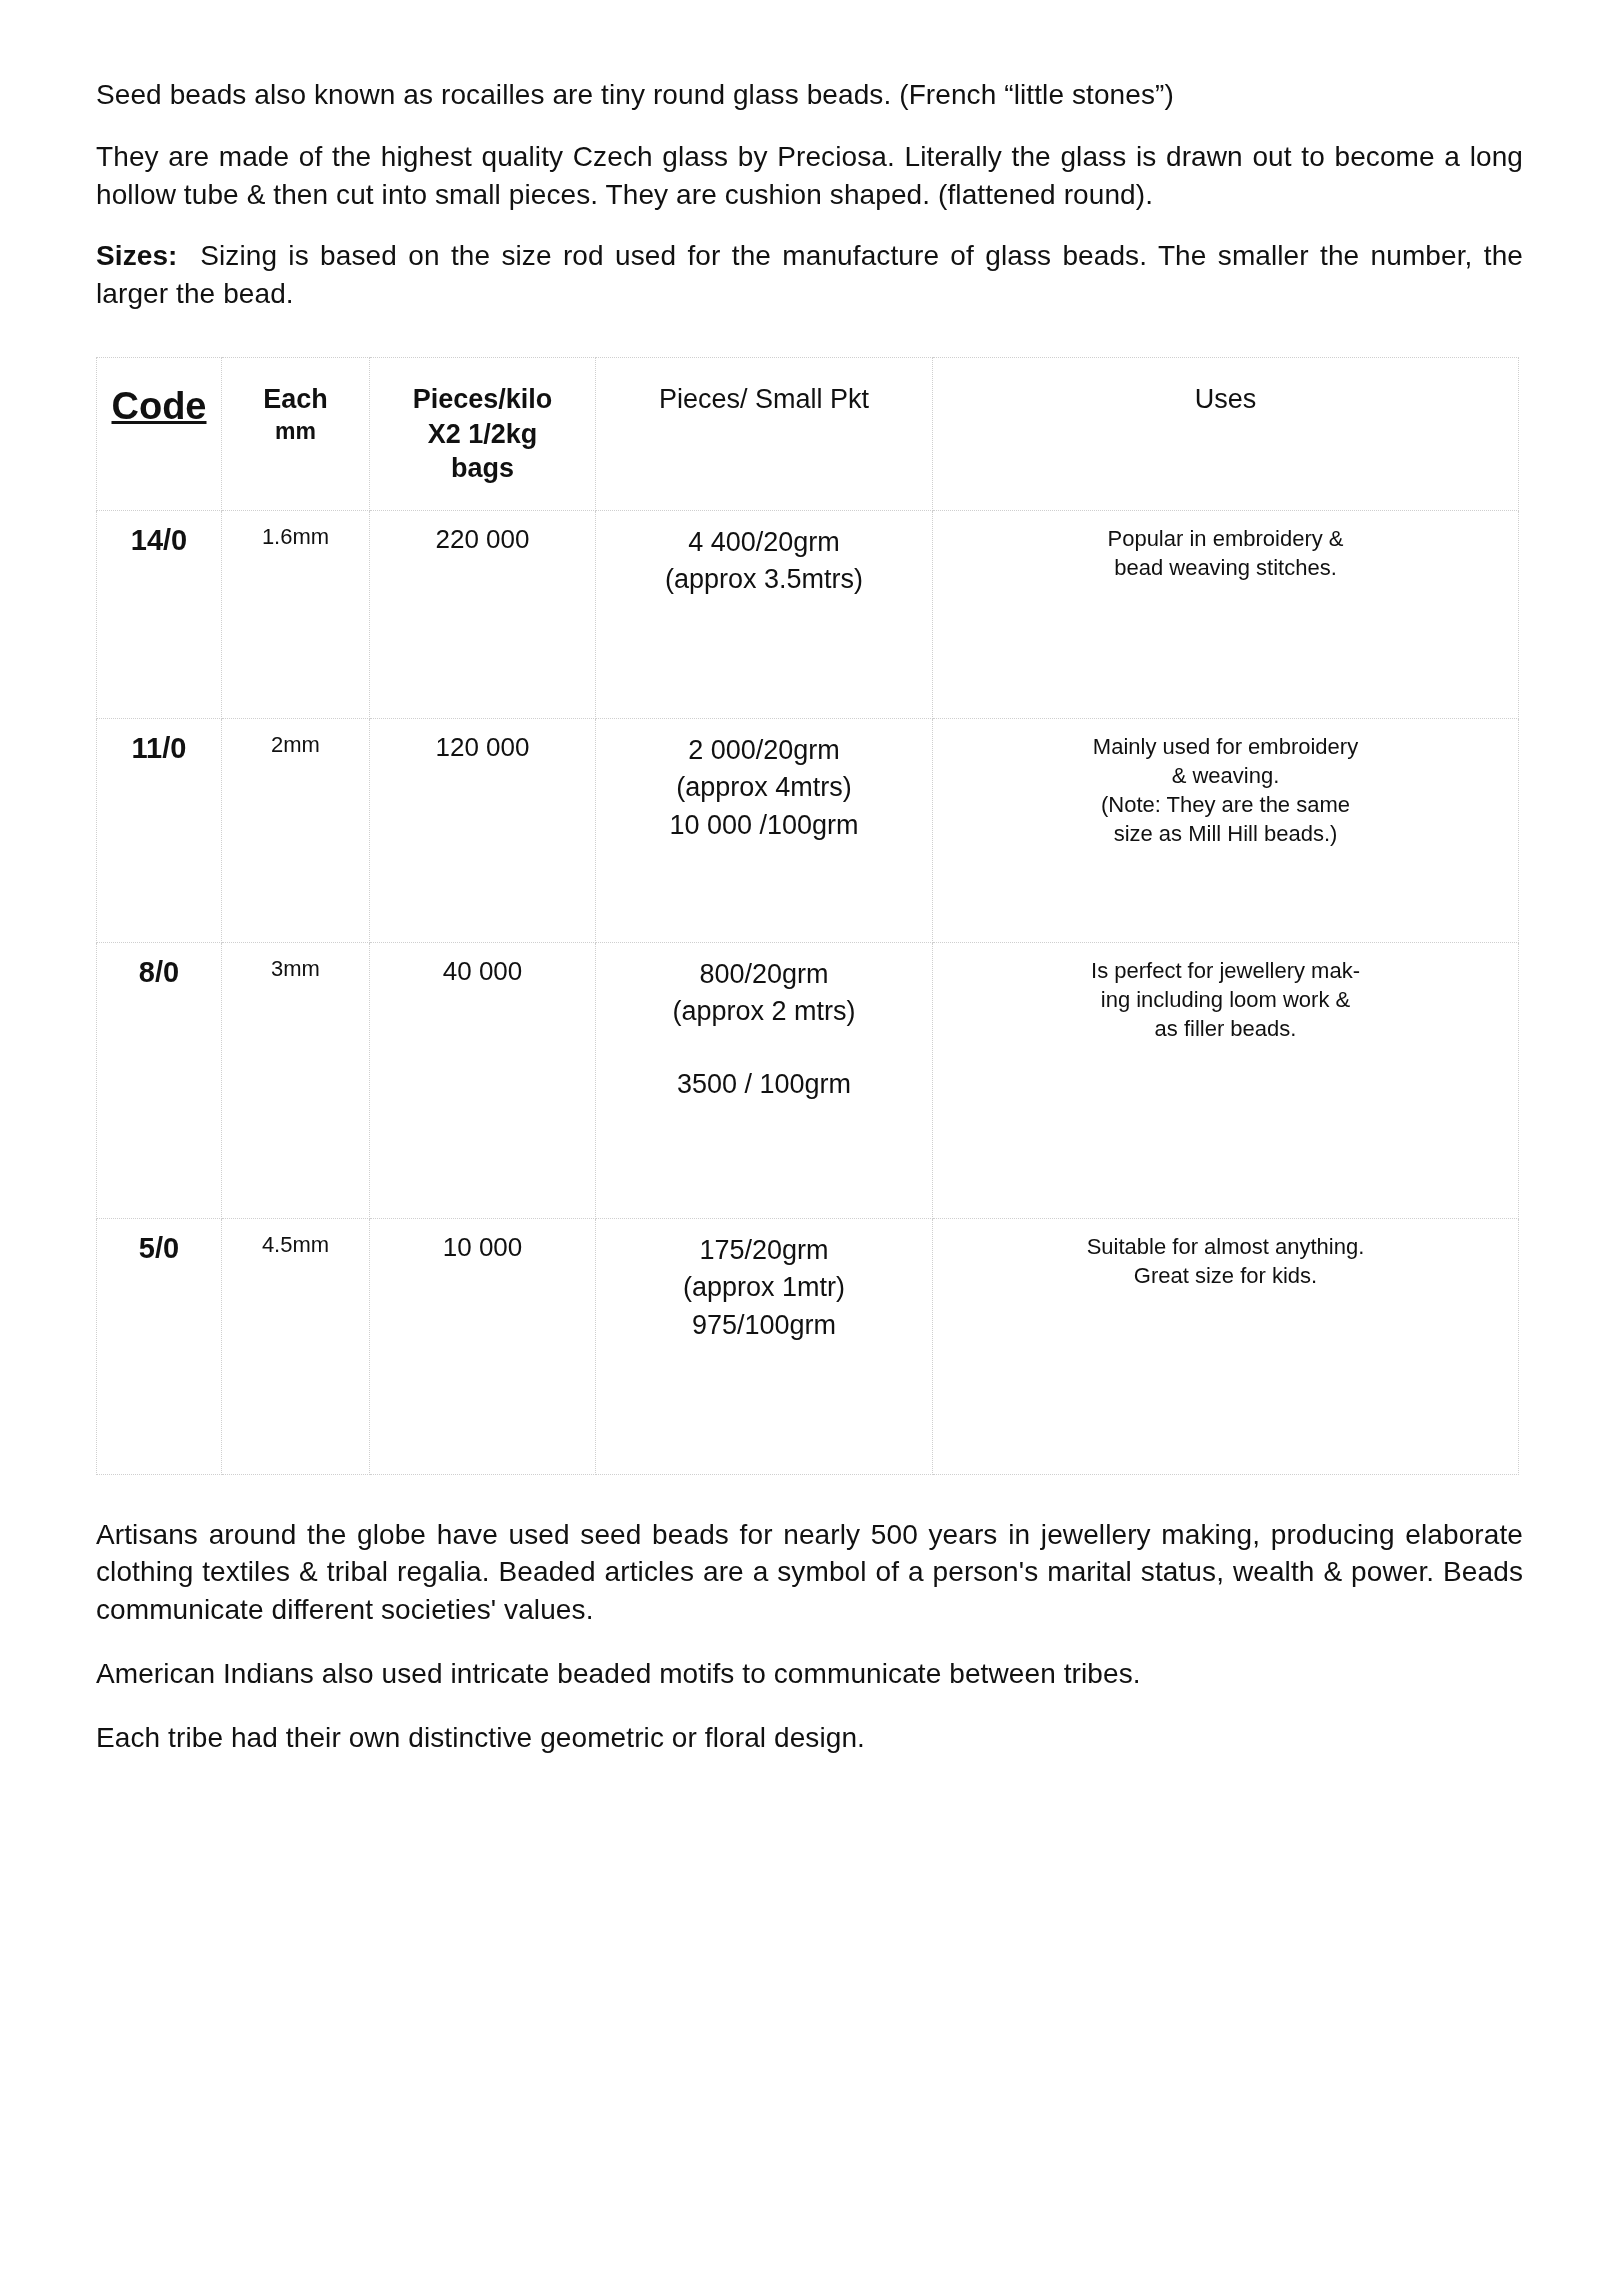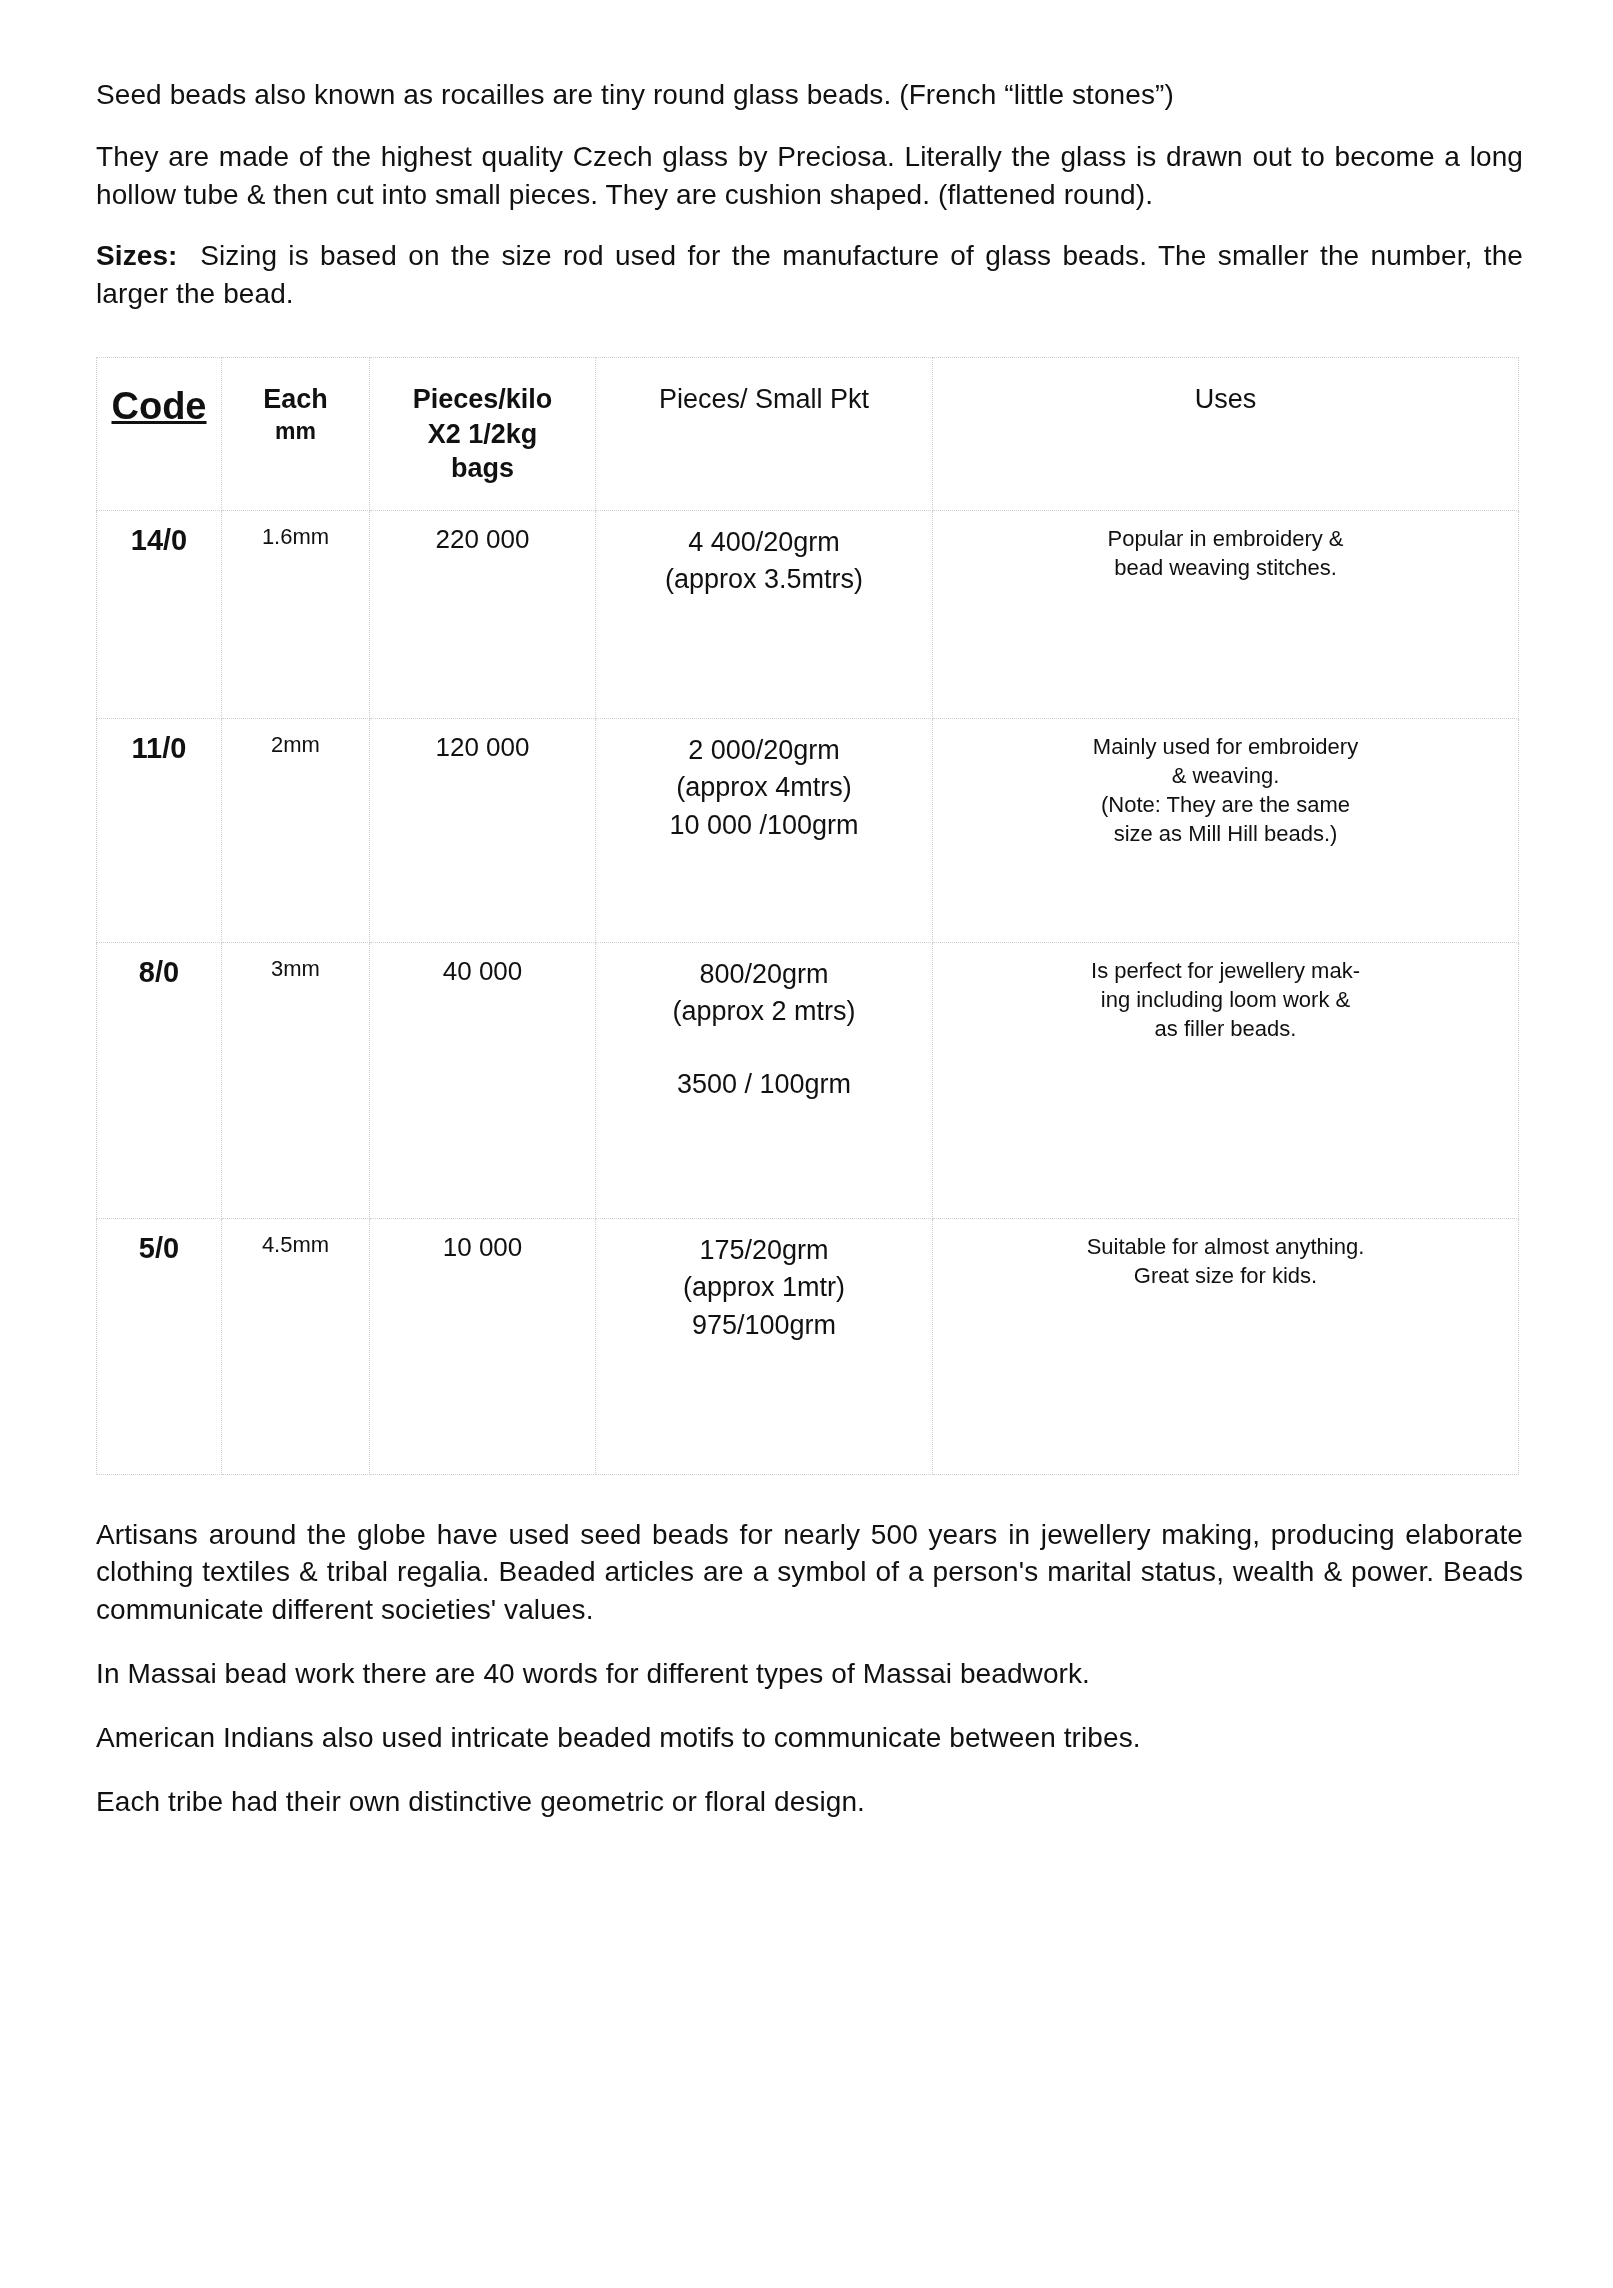--- a/index.html
+++ b/index.html
@@ -213,20 +213,19 @@
           <td class="c-uses">
             <span>Suitable for almost anything.</span><br>
             <span>Great size for kids.</span>
           </td>
         </tr>
       </tbody>
     </table>
 
     <div class="after-table">
       <p class="para">Artisans around the globe have used seed beads for nearly 500 years in jewellery making, producing elaborate clothing textiles &amp; tribal regalia. Beaded articles are a symbol of a person's marital status, wealth &amp; power. Beads communicate different societies' values.</p>
-      <p class="para nojust">In Massai bead work there are 40 words for different types of Massai beadwork.</p>
       <p class="para nojust">American Indians also used intricate beaded motifs to communicate between tribes.</p>
       <p class="para nojust">Each tribe had their own distinctive geometric or floral design.</p>
     </div>
 
   </div>
 </div>
 
 
 </body></html>

